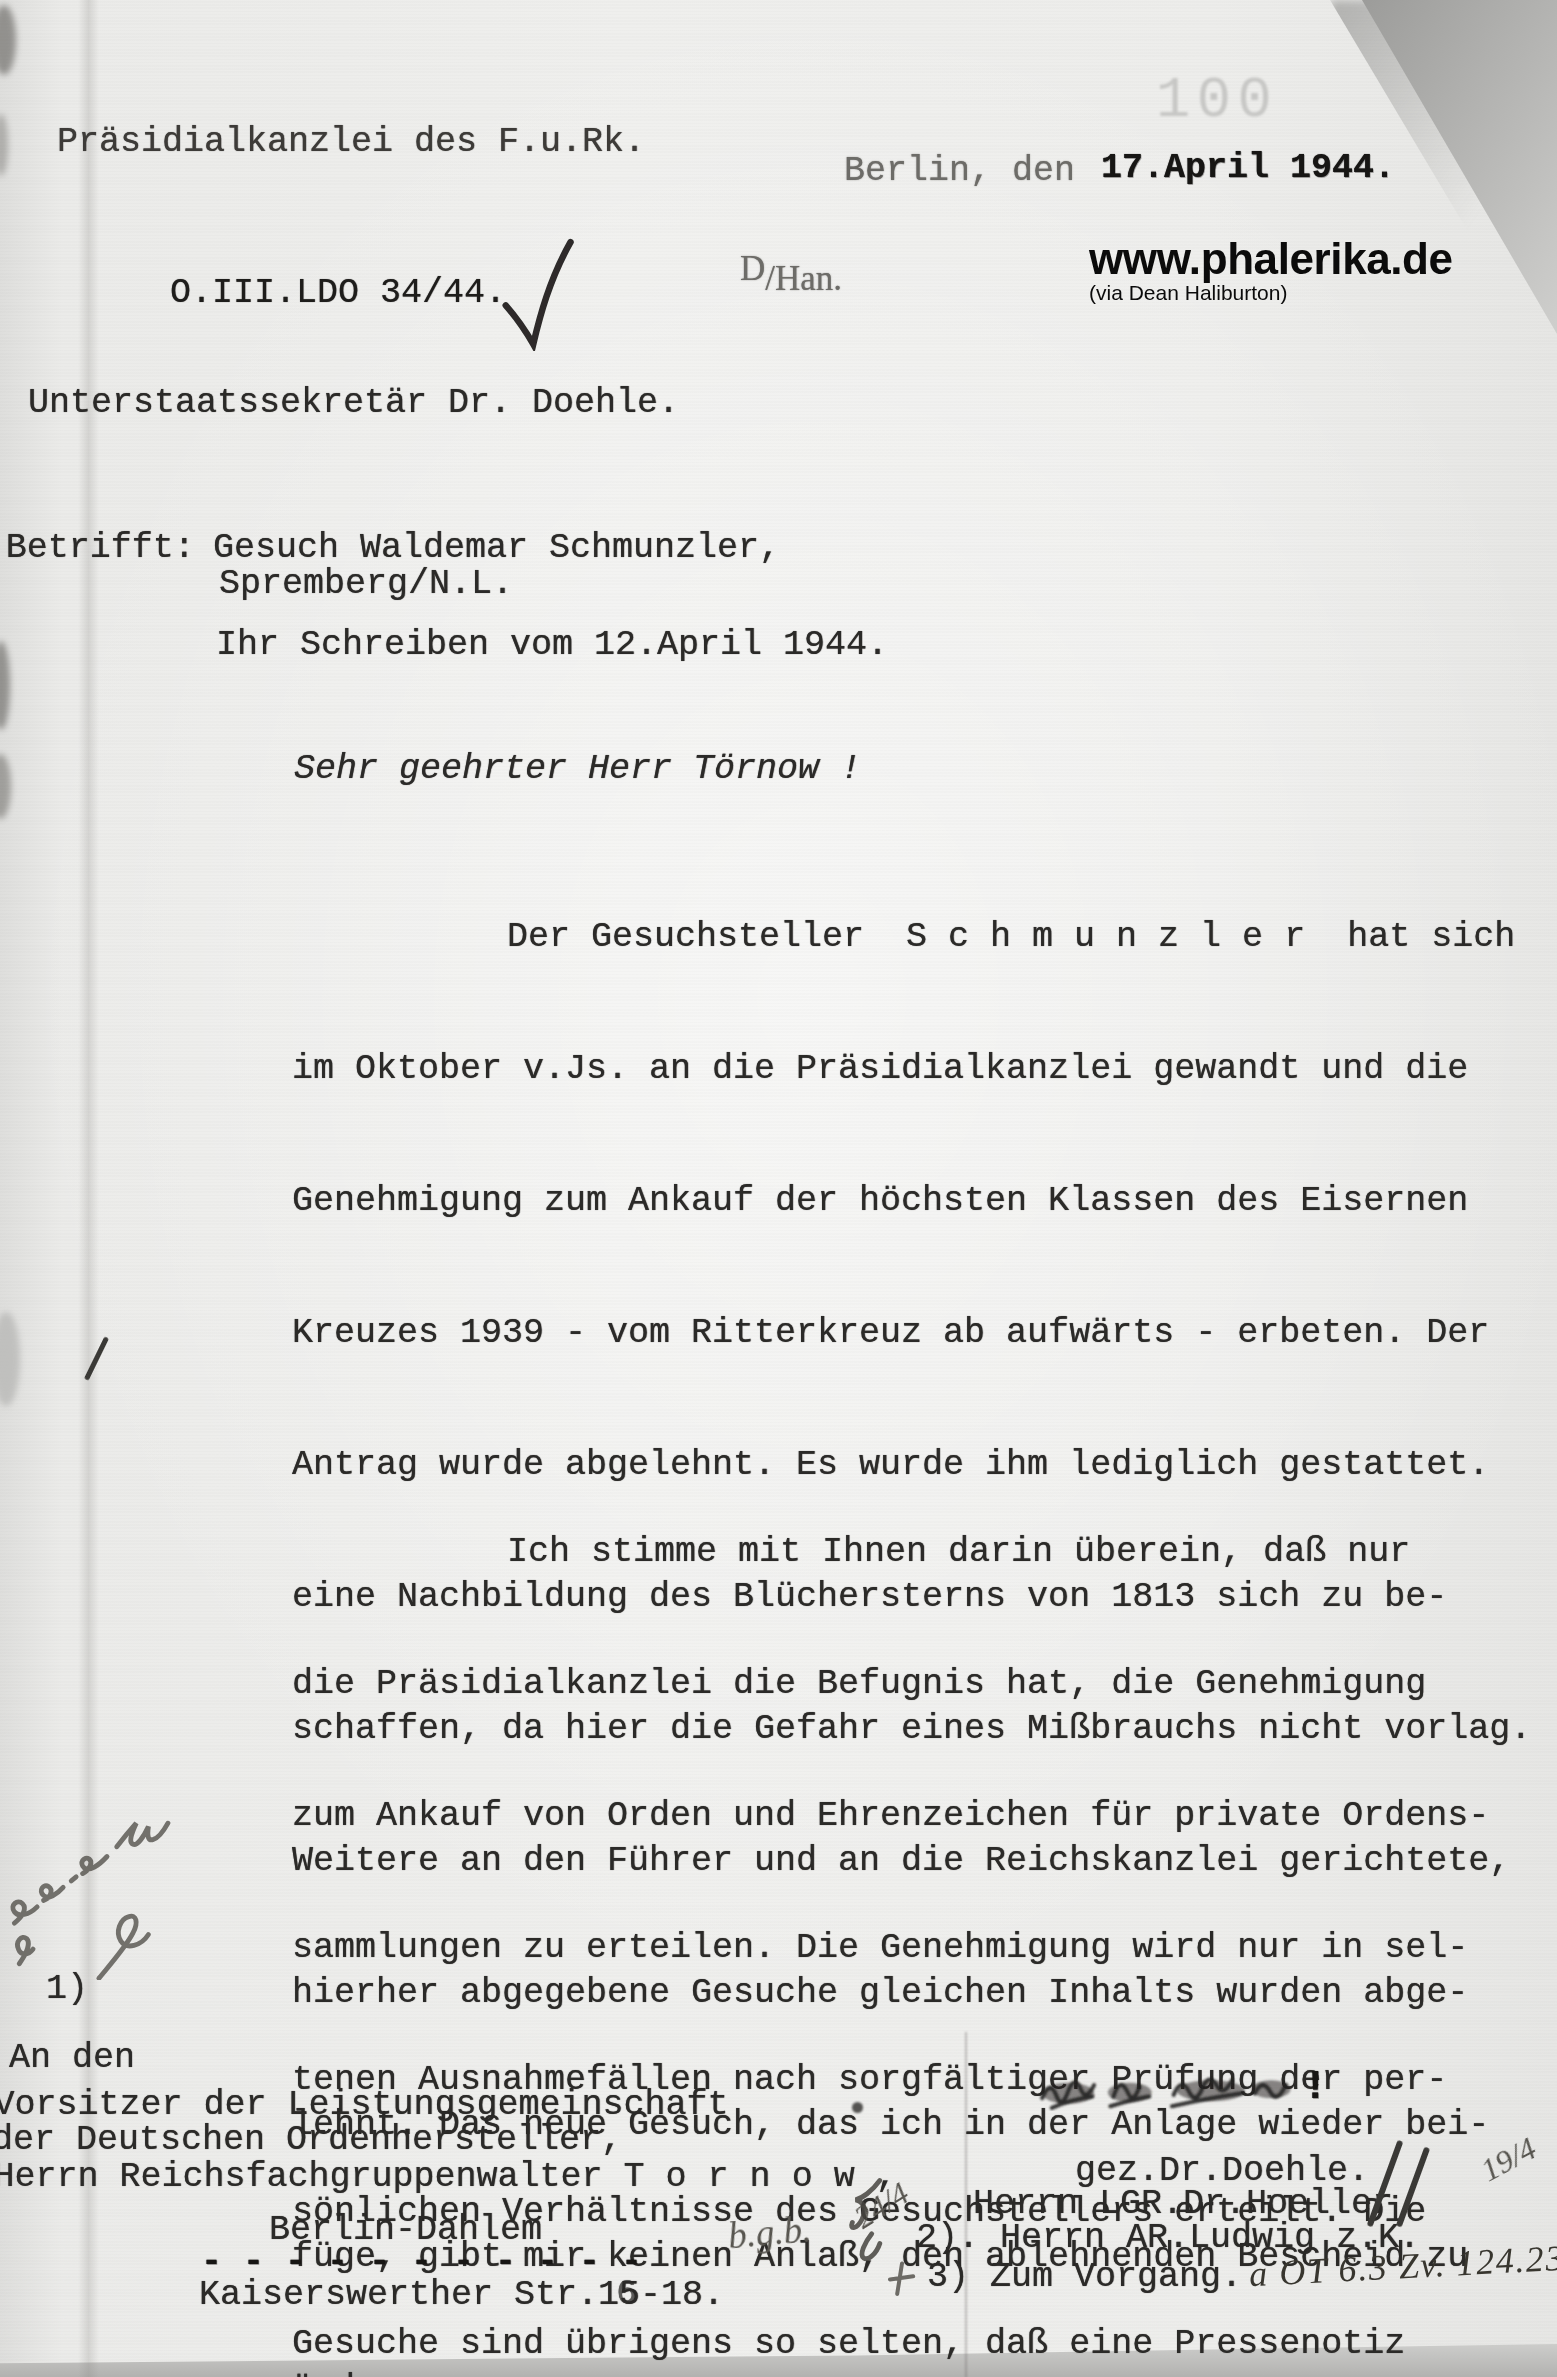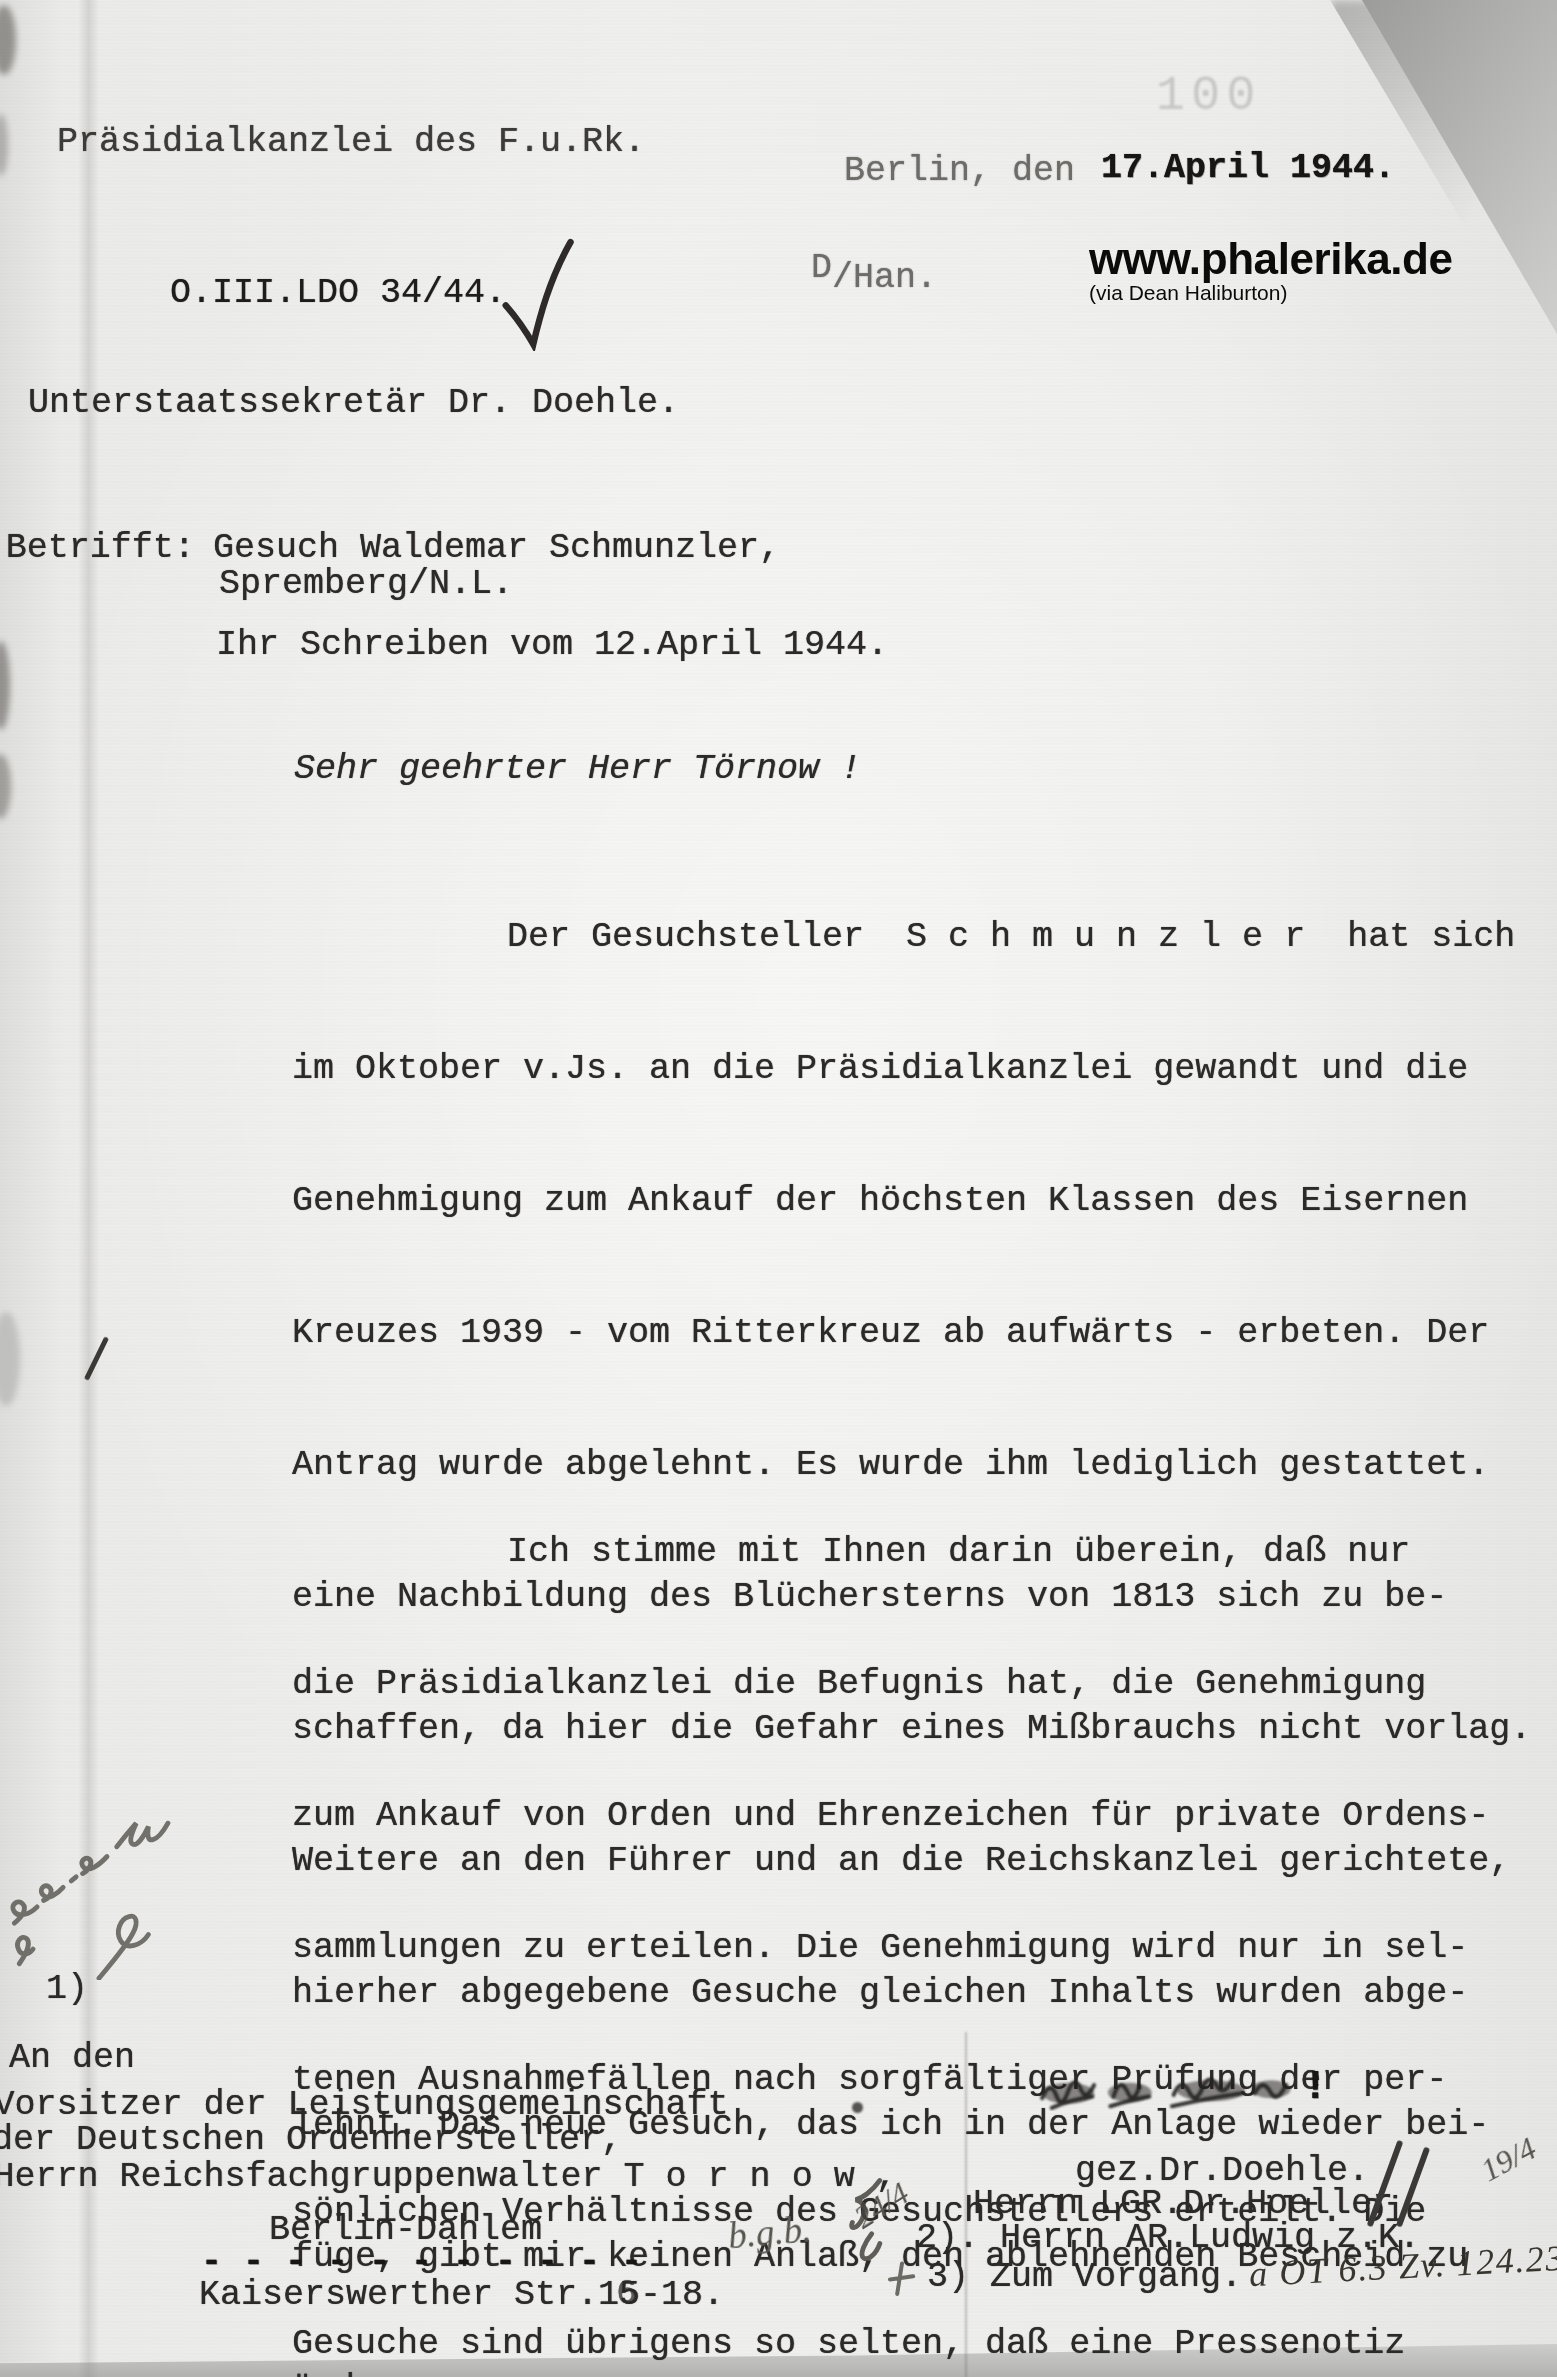--- a/index.html
+++ b/index.html
@@ -78,32 +78,32 @@
   <div class="corner-fold"></div>
   <div class="bottom-edge"></div>
   <div class="abs crease-page" style="left:78px;top:0;width:21px;height:2377px;"></div>
   <div class="abs crease-v" style="left:965px;top:2032px;width:2.4px;height:346px;"></div>
   <div class="abs smear" style="left:-8px;top:4.9px;width:24px;height:70px;background:#55534f;opacity:.55;"></div>
   <div class="abs smear" style="left:-6.5px;top:114px;width:14.6px;height:62px;background:#6a6864;opacity:.4;"></div>
   <div class="abs smear" style="left:-8px;top:641px;width:18px;height:89px;background:#4a4844;opacity:.5;"></div>
   <div class="abs smear" style="left:-9.7px;top:754px;width:21px;height:65px;background:#56544f;opacity:.45;"></div>
   <div class="abs smear" style="left:-8px;top:1312px;width:27.6px;height:94px;background:#b9b9b7;opacity:.8;"></div>
 
-  <div class="abs stamp-faint" style="left:1156px;top:69px;font-size:48px;">100</div>
+  <div class="abs stamp-faint" style="left:1156px;top:69px;font-size:57px;">100</div>
 
   <div class="abs tw" style="left:57px;top:122px;color:#3d3b38;">Präsidialkanzlei des F.u.Rk.</div>
   <div class="abs tw tw-faded" style="left:844px;top:151px;">Berlin, den</div>
   <div class="abs tw tw-dark" style="left:1101px;top:148px;">17.April 1944.</div>
   <div class="abs tw" style="left:170px;top:273px;color:#1e1d1b;">O.III.LDO 34/44.</div>
 
   <svg class="abs" style="left:496px;top:237px;" width="81" height="114" viewBox="0 0 100 140">
     <path d="M12 84 C 26 100, 38 118, 46 132 C 54 98, 66 52, 92 6" fill="none" stroke="#2d2c2a" stroke-width="8" stroke-linecap="round" filter="url(#inkBlur)"></path>
   </svg>
 
-  <div class="abs tw tw-faded" style="left:811px;top:258px;"><span style="position:relative;top:-9.7px;">D</span><span>/Han.</span></div>
+  <div class="abs tw tw-faded" style="left:740px;top:258px;font-family:Liberation Serif, serif;"><span style="position:relative;top:-9.7px;">D</span><span>/Han.</span></div>
 
   <div class="abs watermark" style="left:1089px;top:234px;font-size:44px;font-weight:bold;letter-spacing:-0.4px;">www.phalerika.de</div>
   <div class="abs watermark" style="left:1089px;top:281px;font-size:21px;">(via Dean Haliburton)</div>
 
   <div class="abs tw" style="left:28px;top:383px;font-family:Liberation Mono, monospace;">Unterstaatssekretär Dr. Doehle.</div>
   <div class="abs tw" style="left:5.7px;top:528px;">Betrifft:</div>
   <div class="abs tw" style="left:213px;top:528px;">Gesuch Waldemar Schmunzler,</div>
   <div class="abs tw" style="left:219px;top:564px;">Spremberg/N.L.</div>
   <div class="abs tw" style="left:216px;top:625px;">Ihr Schreiben vom 12.April 1944.</div>
 

